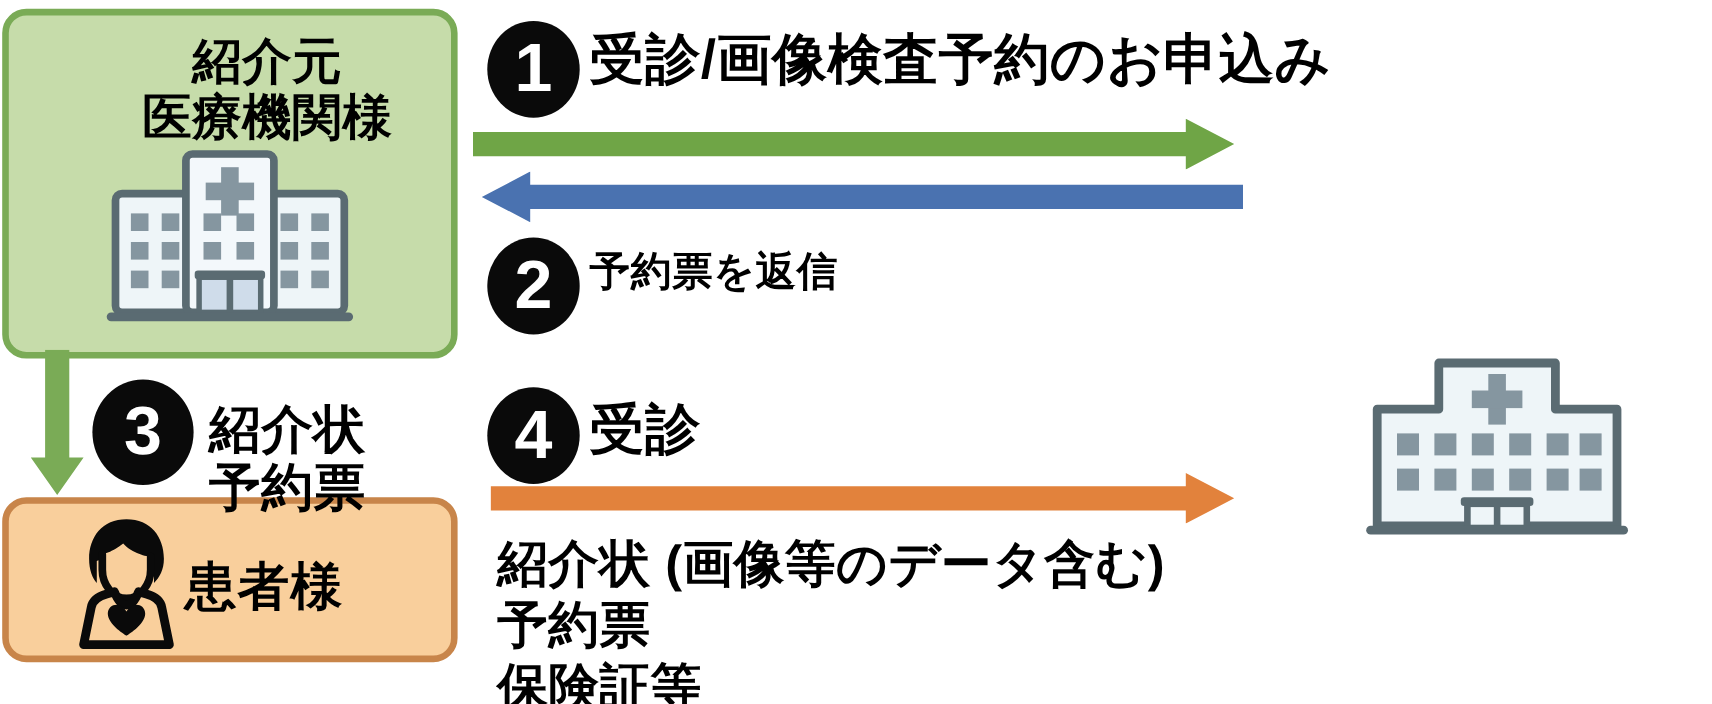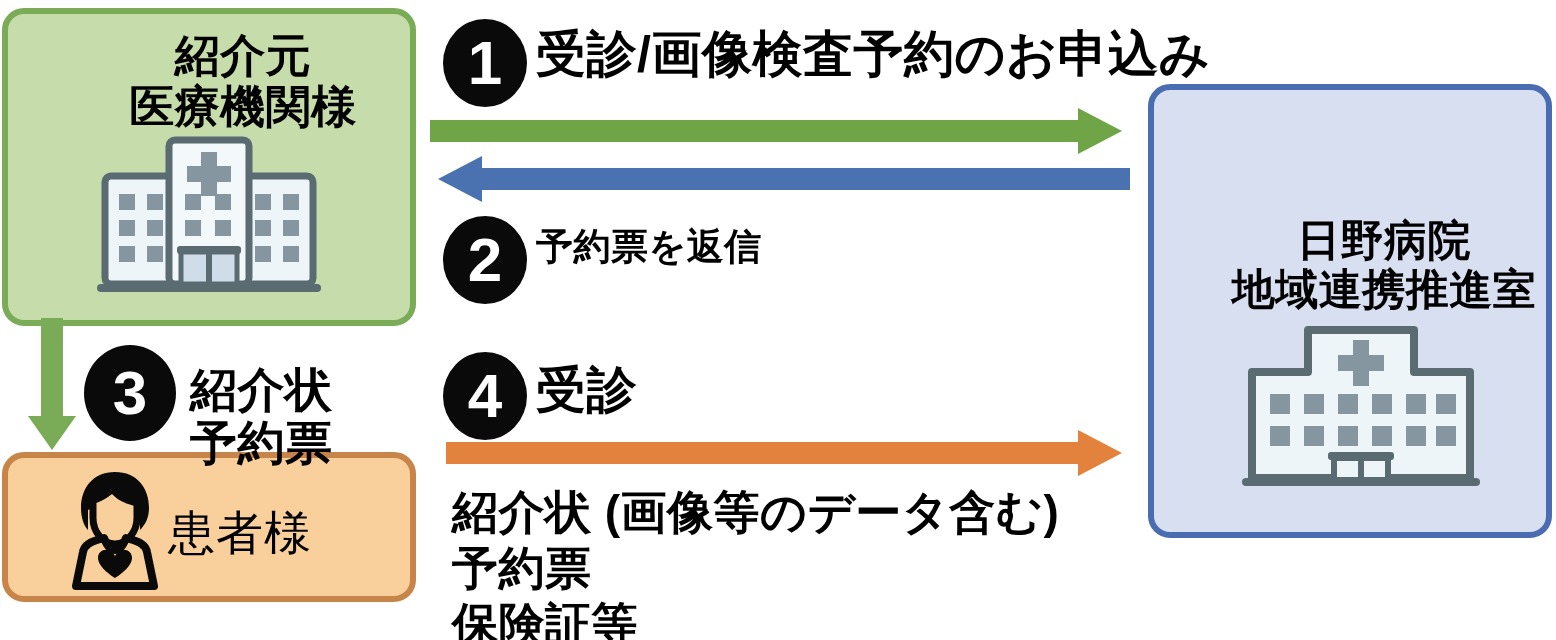--- a/index.html
+++ b/index.html
@@ -67,21 +67,21 @@
   }
   #hospital-title {
     top: 126px;
     font-size: 43px;
   }
   #patient-title {
     position: absolute;
     left: 160px;
     top: 44px;
     font-size: 47px;
-    font-weight: 400;
+    font-weight: 700;
     color: #000;
     letter-spacing: 1px;
   }
 
   
   .clinic-icon {
     position: absolute;
   }
   #referrer-icon { left: 93px; top: 134px; }
   #hospital-icon { left: 1238px; top: 320px; }
@@ -203,24 +203,20 @@
       <path d="M41 38 C41 38 50 36 60 28 C68 37 82 40 85 40 L85 52 C85 66 75 78 63 78 C51 78 41 66 41 52 Z" fill="#f9cf9c"></path>
 
       <path d="M41 38 L41 52 C41 66 51 78 63 78 C75 78 85 66 85 52 L85 40" fill="none" stroke="#0a0a0a" stroke-width="7" stroke-linecap="round"></path>
 
       <path d="M24 120 L31 86 C32 80 38 76 45 74 L52 72 C55 80 59 84 63 84 C67 84 71 80 74 72 L81 74 C88 76 94 80 95 86 L102 120 Z" fill="#f9cf9c" stroke="#0a0a0a" stroke-width="8" stroke-linejoin="round"></path>
 
       <path d="M63 112 C63 112 46 102 46 92 C46 86 51 83 56 84 C59 85 62 88 63 90 C64 88 67 85 70 84 C75 83 80 86 80 92 C80 102 63 112 63 112 Z" fill="#0a0a0a"></path>
     </svg>
   </div>
 
-  <div class="node-box" id="hospital-box">
-    <div class="box-title" id="hospital-title">日野病院
-地域連携推進室</div>
-  </div>
 
   <div class="clinic-icon" id="hospital-icon">
     <svg width="246" height="172" viewBox="0 0 246 172" xmlns="http://www.w3.org/2000/svg">
 
       <path d="M14 52 L14 158 L232 158 L232 52 L176 52 L176 10 L70 10 L70 52 Z" fill="#eef5f8" stroke="#5a6b72" stroke-width="8" stroke-linejoin="round"></path>
 
       <rect x="115" y="20" width="16" height="46" fill="#8596a0"></rect>
       <rect x="100" y="35" width="46" height="16" fill="#8596a0"></rect>
 
       <rect x="32" y="74" width="20" height="20" fill="#8596a0"></rect>

